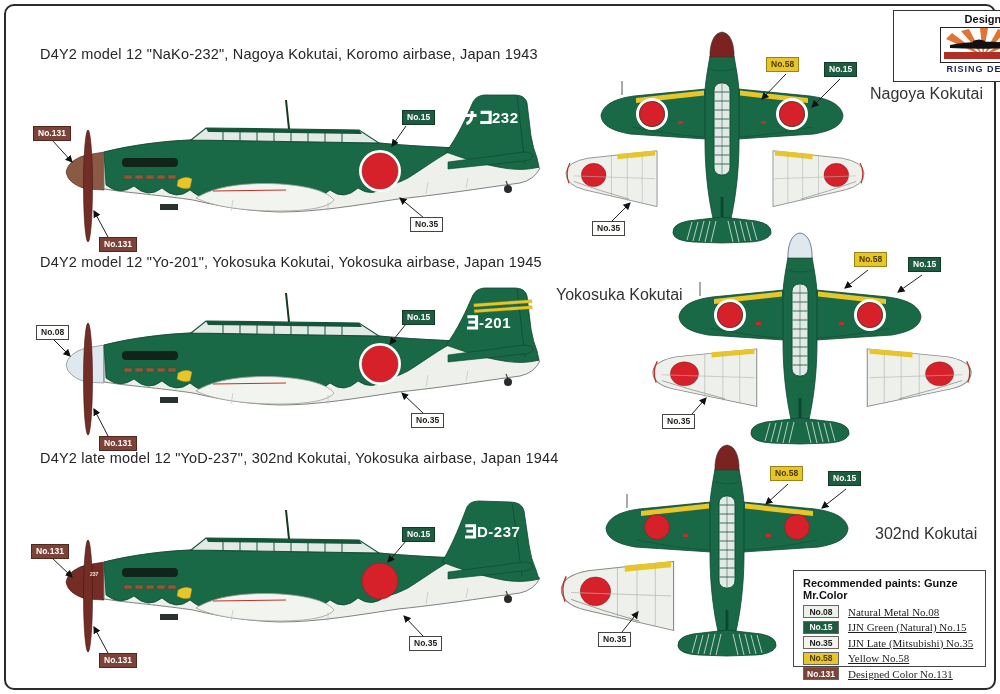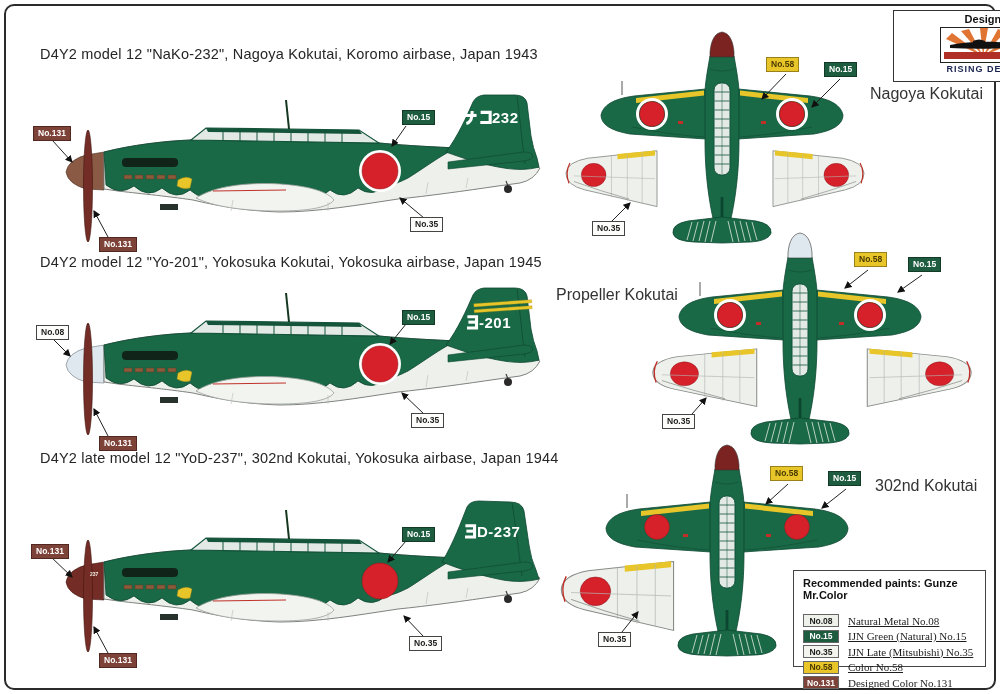--- a/index.html
+++ b/index.html
@@ -23,21 +23,21 @@
   .kana{stroke:#fff;stroke-width:9;fill:none;stroke-linecap:butt;stroke-linejoin:miter;}
   
   .designed{position:absolute;left:893px;top:10px;width:96px;height:70px;border:1.5px solid #333;
             background:#fff;z-index:30;text-align:right;padding-left:40px;}
   .designed-label{font-weight:bold;font-size:11px;color:#111;margin-top:2px;}
   .logo-box{margin:2px auto 1px;width:82px;height:34px;border:1px solid #222;position:relative;background:#fff;}
   .brand{font-weight:bold;font-size:9px;letter-spacing:1px;color:#18234f;}
   
   .legend{position:absolute;left:793px;top:570px;width:193px;height:97px;border:1.5px solid #444;
           background:#fff;z-index:30;padding:6px 9px;box-sizing:border-box;}
-  .legend-title{font-weight:bold;font-size:11px;color:#111;margin-bottom:13px;}
+  .legend-title{font-weight:bold;font-size:11px;color:#111;margin-bottom:4px;}
   .legend-row{display:flex;align-items:center;margin:2.6px 0;}
   .legend-chip{width:36px;box-sizing:border-box;text-align:center;font-weight:bold;font-size:8.5px;
                border:1px solid #666;padding:0.5px 0;}
   .legend-desc{font-family:"Liberation Serif",serif;font-size:11px;color:#1d1d1d;padding-left:9px;white-space:nowrap;text-decoration:underline;}
 </style>
 </head>
 <body>
 
 <div class="page">
   <div class="frame"></div>
@@ -253,31 +253,31 @@
     <g transform="translate(30,2)">
         <use href="#tv-base"></use>
       </g>
     <g transform="translate(6,118) scale(1.13,0.96)">
         <use href="#uw"></use>
       </g>
     <g transform="translate(338,118) scale(-1.13,0.96)">
         <use href="#uw"></use>
       </g>
   </svg>
-  <div class="unit" style="left:556px;top:286px">Propeller Kokutai</div>
+  <div class="unit" style="left:556px;top:286px">Yokosuka Kokutai</div>
 
   <svg class="art topview" style="left: 552px; top: 440px; --c-tsp: #7a2320; --c-tring: transparent;" width="344" height="246" viewBox="0 0 344 246">
     <g transform="translate(45,2)">
         <use href="#tv-base"></use>
       </g>
     <g transform="translate(2,118) scale(1.22,1.15)">
         <use href="#uw"></use>
       </g>
   </svg>
-  <div class="unit" style="left:875px;top:477px">302nd Kokutai</div>
+  <div class="unit" style="left:875px;top:525px">302nd Kokutai</div>
 
   <div class="chip chip-brown" style="left:33px;top:126px">No.131</div>
   <div class="chip chip-green" style="left:402px;top:110px">No.15</div>
   <div class="chip chip-white" style="left:410px;top:217px">No.35</div>
   <div class="chip chip-brown" style="left:99px;top:237px">No.131</div>
 
   <div class="chip chip-white" style="left:36px;top:325px">No.08</div>
   <div class="chip chip-green" style="left:402px;top:310px">No.15</div>
   <div class="chip chip-white" style="left:411px;top:413px">No.35</div>
   <div class="chip chip-brown" style="left:99px;top:436px">No.131</div>
@@ -339,20 +339,20 @@
     <div class="legend-row">
       <span class="legend-chip" style="background: rgb(29, 92, 63); color: rgb(255, 255, 255);">No.15</span>
       <span class="legend-desc">IJN Green (Natural) No.15</span>
     </div>
     <div class="legend-row">
       <span class="legend-chip" style="background: rgb(244, 244, 239); color: rgb(29, 29, 29);">No.35</span>
       <span class="legend-desc">IJN Late (Mitsubishi) No.35</span>
     </div>
     <div class="legend-row">
       <span class="legend-chip" style="background: rgb(232, 198, 42); color: rgb(74, 58, 0);">No.58</span>
-      <span class="legend-desc">Color No.58</span>
+      <span class="legend-desc">Yellow No.58</span>
     </div>
     <div class="legend-row">
       <span class="legend-chip" style="background: rgb(125, 66, 56); color: rgb(255, 255, 255);">No.131</span>
       <span class="legend-desc">Designed Color No.131</span>
     </div>
   </div>
 </div>
 
 </body></html>

